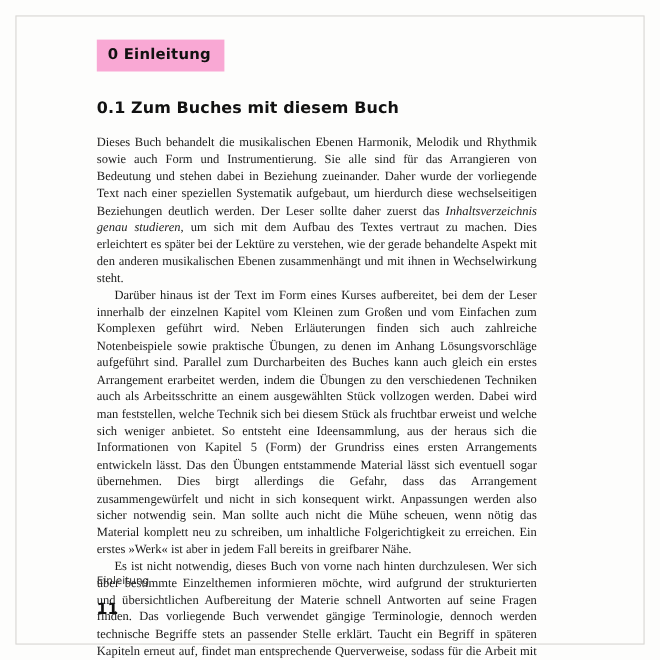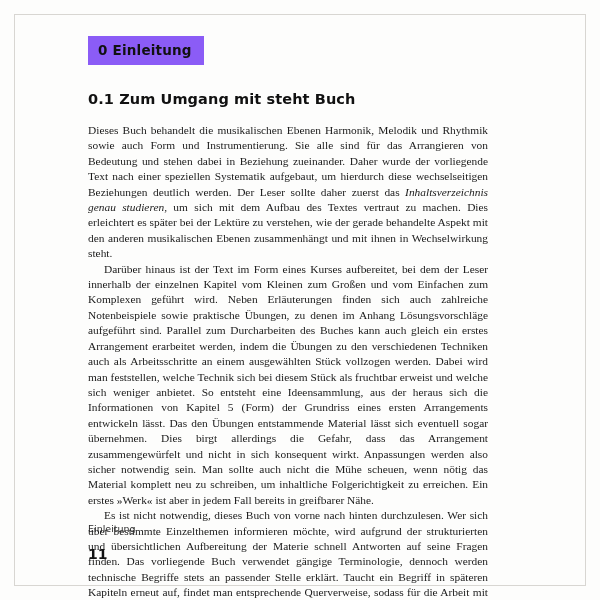--- a/index.html
+++ b/index.html
@@ -32,21 +32,21 @@
     pointer-events: none;
   }
   .content {
     position: absolute;
     left: 88px;
     top: 36px;
     width: 400px;
   }
   .chapter-head {
     display: inline-block;
-    background: #8b5cf6;
+    background: #f9a8d4;
     padding: 5px 12px 6px 10px;
     margin-bottom: 26px;
   }
   .chapter-head .label {
     font-family: "DejaVu Sans", sans-serif;
     font-weight: bold;
     font-size: 13.5px;
     letter-spacing: 0.2px;
     color: #111111;
   }
@@ -99,21 +99,21 @@
 
 <div class="page">
   <div class="page-border"></div>
 
   <div class="content">
 
     <div class="chapter-head">
       <span class="label">0 Einleitung</span>
     </div>
 
-    <h2 class="section-title">0.1 Zum Umgang mit steht Buch</h2>
+    <h2 class="section-title">0.1 Zum Buches mit diesem Buch</h2>
 
     <p class="body-text">Dieses Buch behandelt die musikalischen Ebenen Harmonik, Melodik und Rhythmik sowie auch Form und Instrumentierung. Sie alle sind für das Arrangieren von Bedeutung und stehen dabei in Beziehung zueinander. Daher wurde der vorliegende Text nach einer speziellen Systematik aufgebaut, um hierdurch diese wechselseitigen Beziehungen deutlich werden. Der Leser sollte daher zuerst das <i>Inhaltsverzeichnis genau studieren</i>, um sich mit dem Aufbau des Textes vertraut zu machen. Dies erleichtert es später bei der Lektüre zu verstehen, wie der gerade behandelte Aspekt mit den anderen musikalischen Ebenen zusammenhängt und mit ihnen in Wechselwirkung steht.</p>
     <p class="body-text">Darüber hinaus ist der Text im Form eines Kurses aufbereitet, bei dem der Leser innerhalb der einzelnen Kapitel vom Kleinen zum Großen und vom Einfachen zum Komplexen geführt wird. Neben Erläuterungen finden sich auch zahlreiche Notenbeispiele sowie praktische Übungen, zu denen im Anhang Lösungsvorschläge aufgeführt sind. Parallel zum Durcharbeiten des Buches kann auch gleich ein erstes Arrangement erarbeitet werden, indem die Übungen zu den verschiedenen Techniken auch als Arbeitsschritte an einem ausgewählten Stück vollzogen werden. Dabei wird man feststellen, welche Technik sich bei diesem Stück als fruchtbar erweist und welche sich weniger anbietet. So entsteht eine Ideensammlung, aus der heraus sich die Informationen von Kapitel 5 (Form) der Grundriss eines ersten Arrangements entwickeln lässt. Das den Übungen entstammende Material lässt sich eventuell sogar übernehmen. Dies birgt allerdings die Gefahr, dass das Arrangement zusammengewürfelt und nicht in sich konsequent wirkt. Anpassungen werden also sicher notwendig sein. Man sollte auch nicht die Mühe scheuen, wenn nötig das Material komplett neu zu schreiben, um inhaltliche Folgerichtigkeit zu erreichen. Ein erstes »Werk« ist aber in jedem Fall bereits in greifbarer Nähe.</p>
     <p class="body-text">Es ist nicht notwendig, dieses Buch von vorne nach hinten durchzulesen. Wer sich über bestimmte Einzelthemen informieren möchte, wird aufgrund der strukturierten und übersichtlichen Aufbereitung der Materie schnell Antworten auf seine Fragen finden. Das vorliegende Buch verwendet gängige Terminologie, dennoch werden technische Begriffe stets an passender Stelle erklärt. Taucht ein Begriff in späteren Kapiteln erneut auf, findet man entsprechende Querverweise, sodass für die Arbeit mit dem Text nur geringe Grundkenntnisse erforderlich sind.</p>
 
   </div>
 
   <div class="footer">
     <span class="caption">Einleitung</span>
     <span class="pagenum">11</span>

